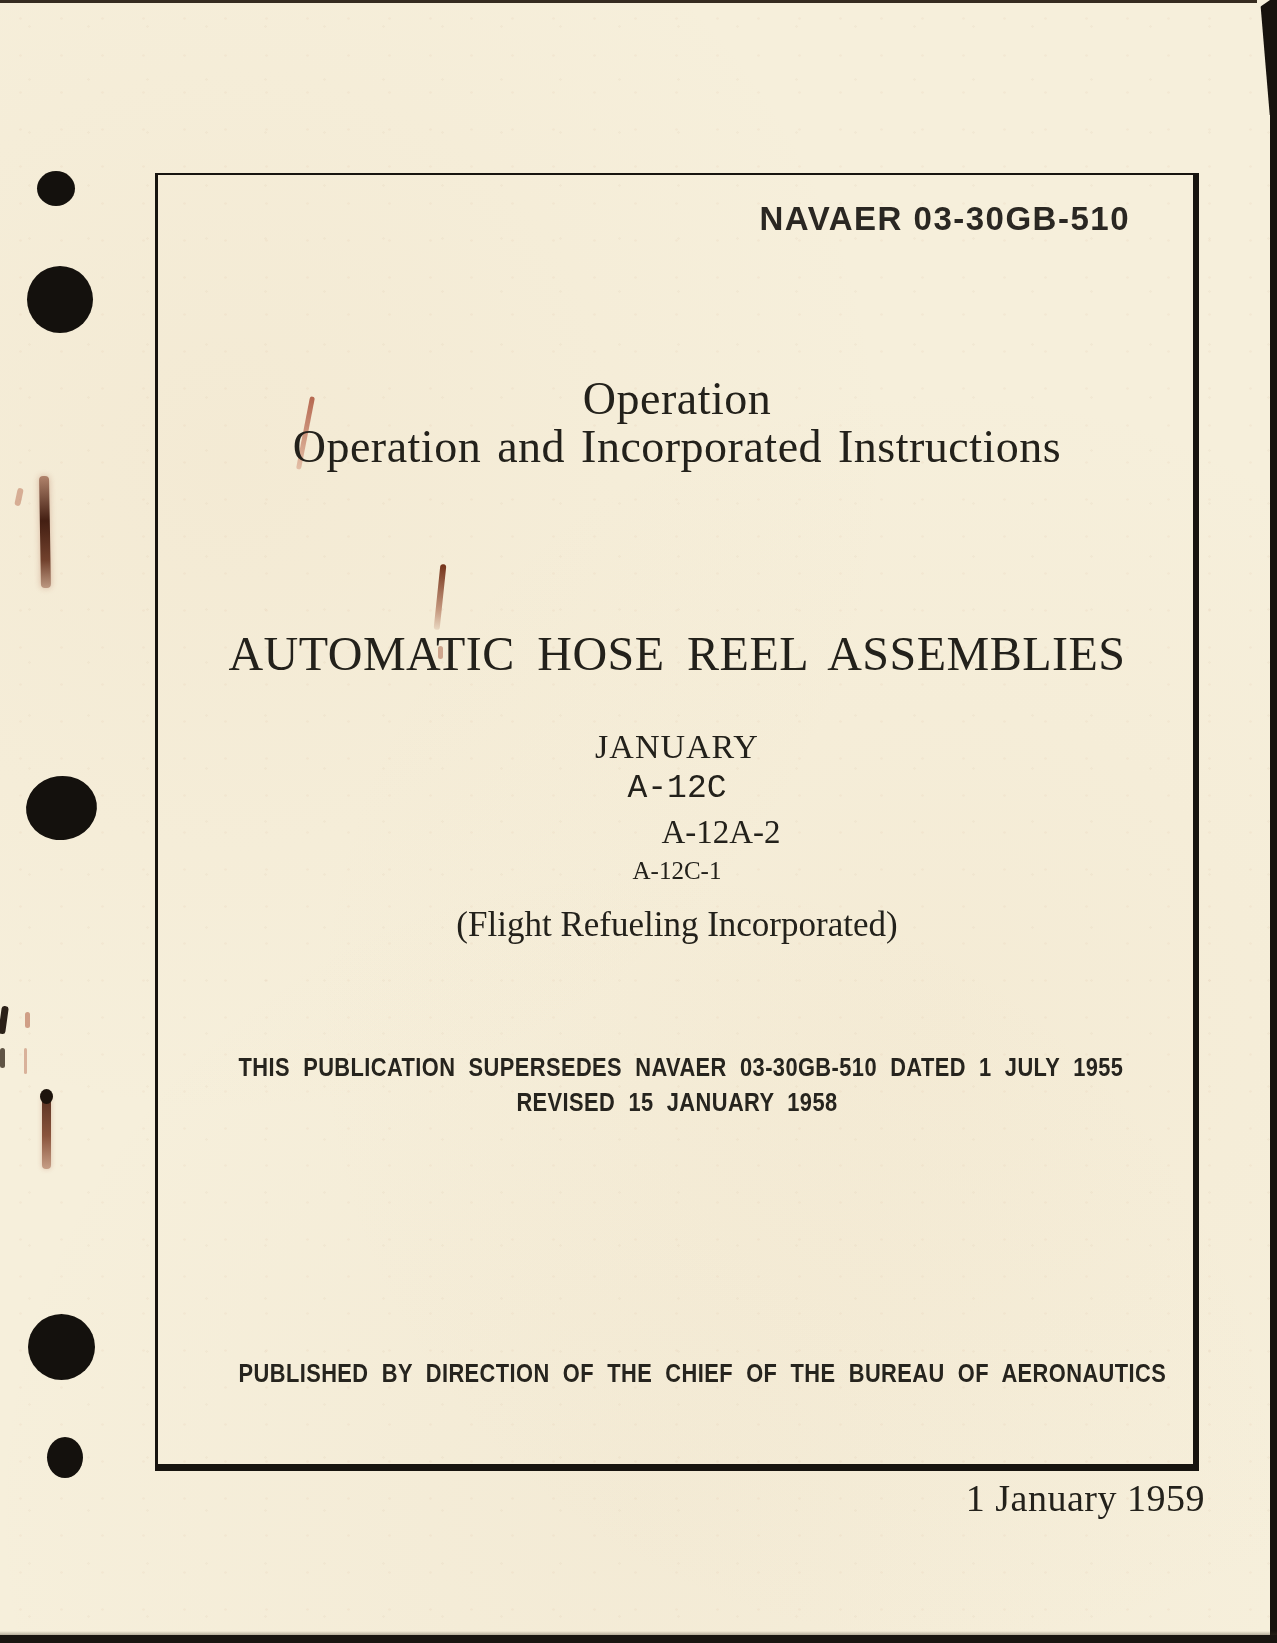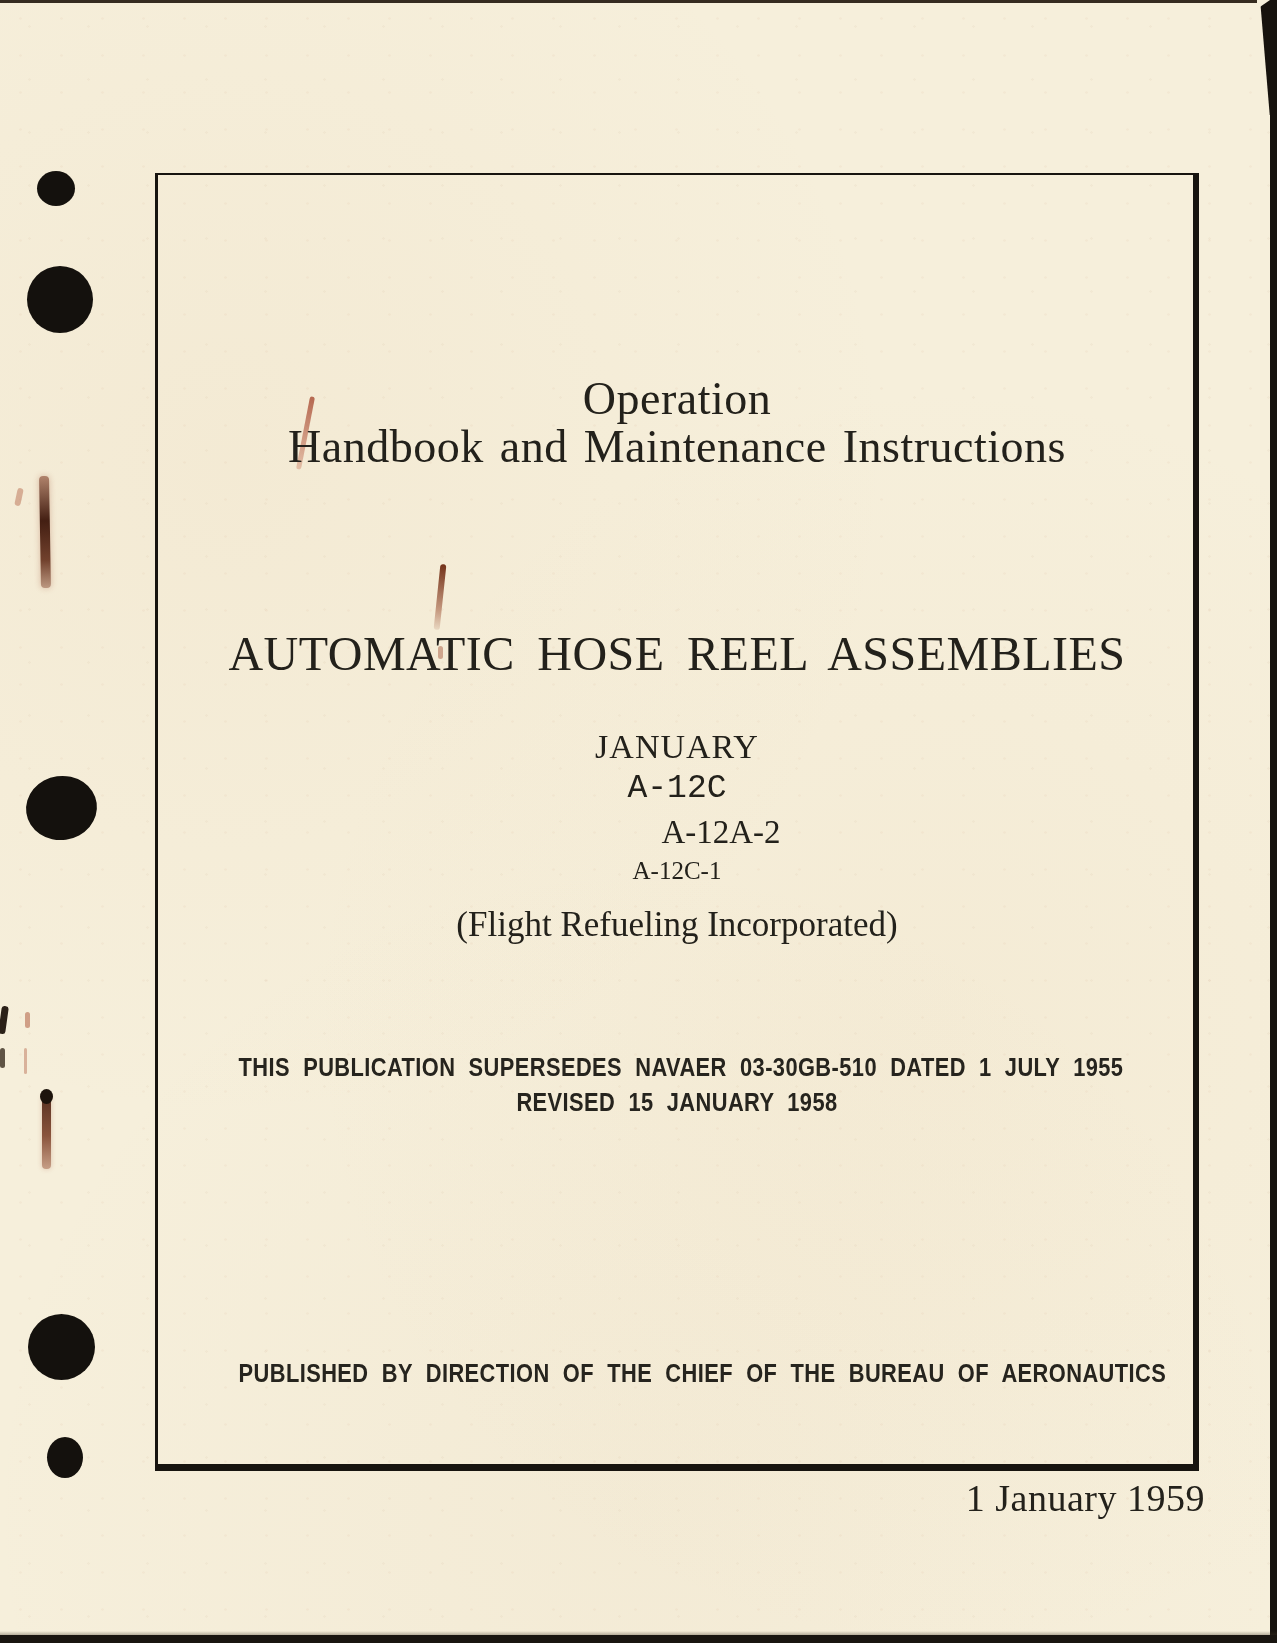--- a/index.html
+++ b/index.html
@@ -122,23 +122,24 @@
   <div class="stain stain-left1-fleck"></div>
   <div class="stain stain-left2"></div>
   <div class="stain stain-left2-blob"></div>
   <div class="stain edge-mark1"></div>
   <div class="stain edge-mark2"></div>
   <div class="stain edge-fleck1"></div>
   <div class="stain edge-fleck2"></div>
 
   <div class="frame"></div>
 
+  <div class="tx doc-number">NAVAER 03-30GB-510</div>
 
   <div class="tx centered handbook">Operation</div>
-  <div class="tx centered subtitle">Handbook and Maintenance Instructions</div>
+  <div class="tx centered subtitle">Operation and Incorporated Instructions</div>
 
   <div class="tx centered main-title">AUTOMATIC HOSE REEL ASSEMBLIES</div>
 
   <div class="tx centered models-heading">JANUARY</div>
   <div class="tx centered model-1">A-12C</div>
   <div class="tx centered model-2">A-12A-2</div>
   <div class="tx centered model-3">A-12C-1</div>
 
   <div class="tx centered manufacturer">(Flight Refueling Incorporated)</div>
 

